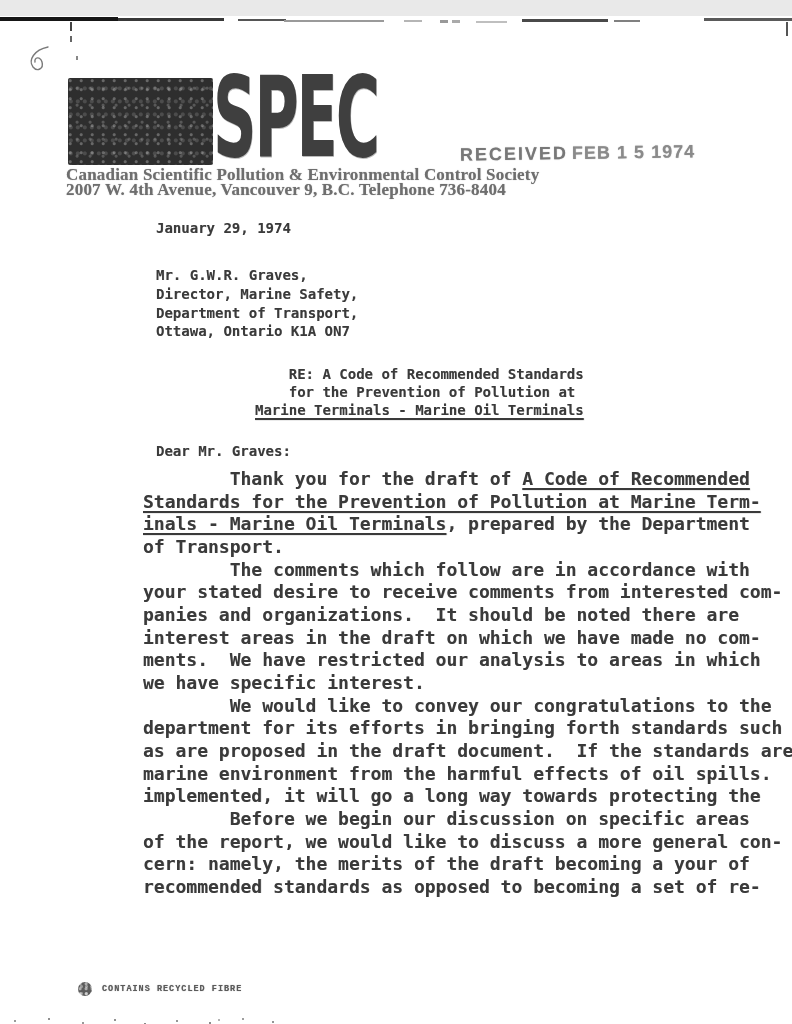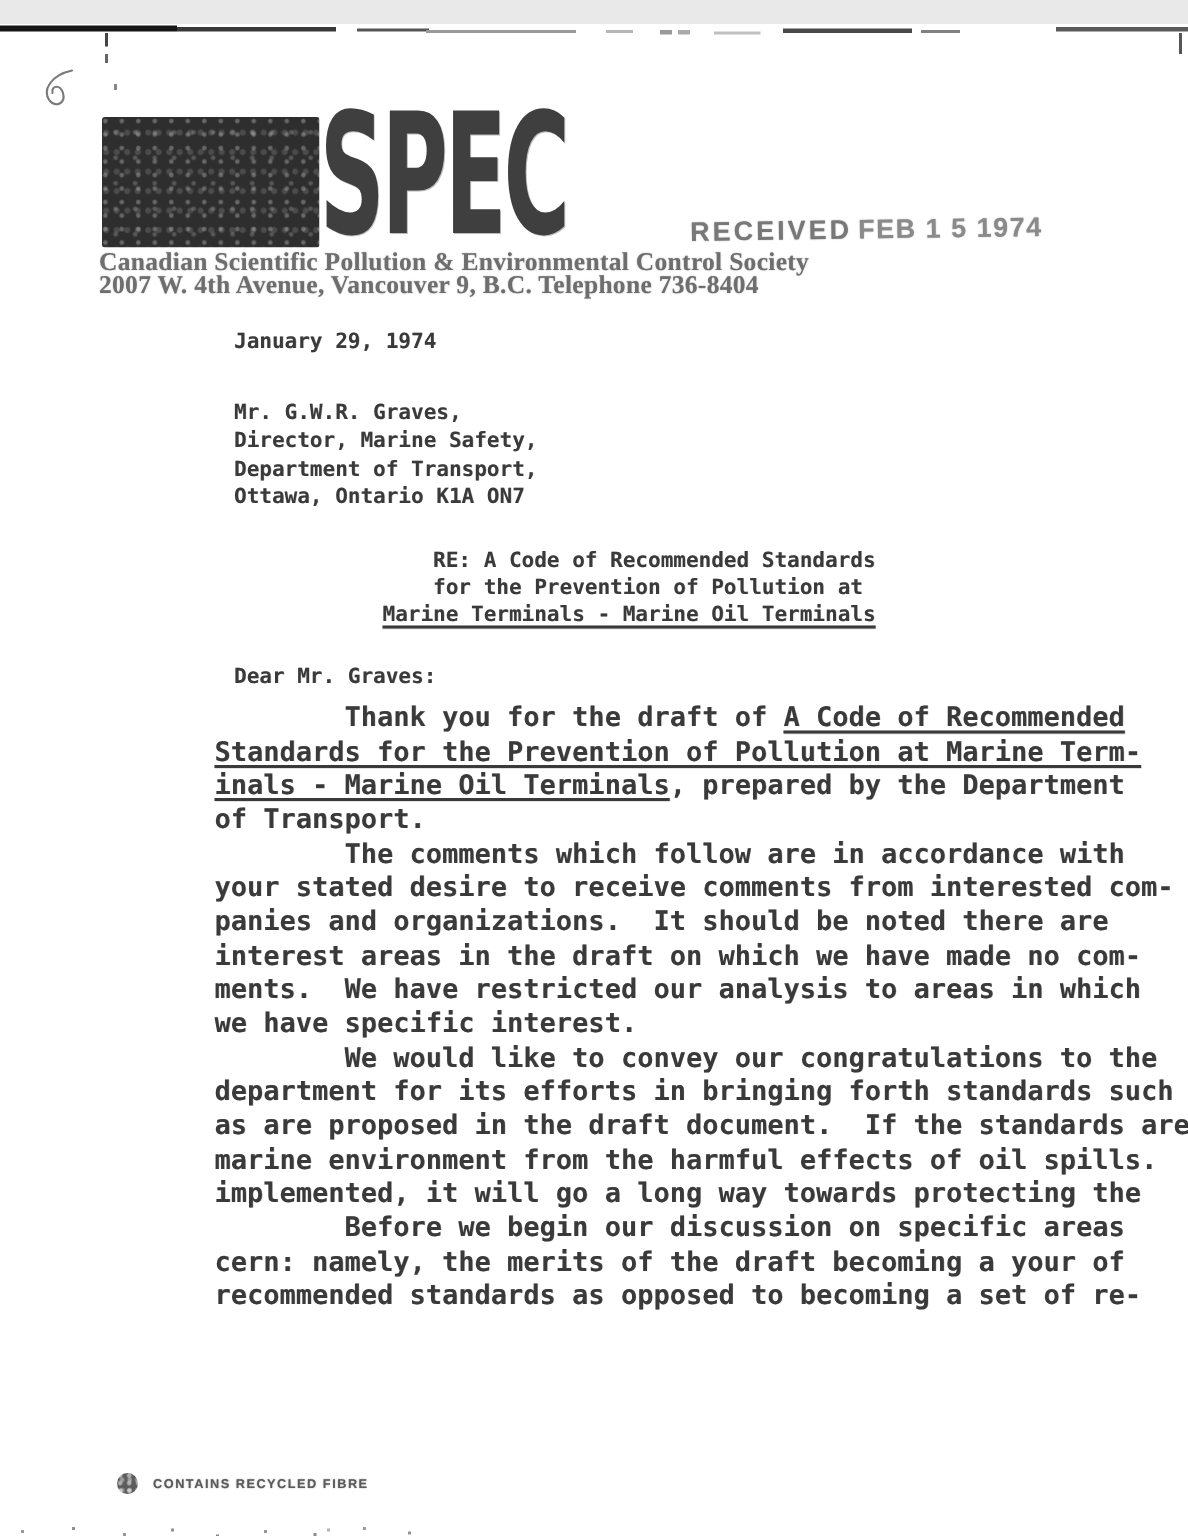--- a/index.html
+++ b/index.html
@@ -49,21 +49,21 @@
   .u{text-decoration:underline;text-decoration-thickness:1.5px;text-underline-offset:3px;}
   
   .footer{position:absolute;left:78px;top:966px;display:flex;align-items:center;}
   .recycle-icon{
     width:14px;height:14px;border-radius:50%;background-color:#5c5c5c;
     background-image:radial-gradient(circle at 35% 35%, rgba(255,255,255,.5) 1px, transparent 2px),
                      radial-gradient(circle at 70% 65%, rgba(255,255,255,.4) 1px, transparent 2px);
     background-size:6px 5px,5px 7px;margin-right:10px;
   }
   .footer-label{
-    font-family:Liberation Sans, sans-serif;font-weight:bold;font-size:8.5px;
+    font-family:Liberation Mono, monospace;font-weight:bold;font-size:8.5px;
     color:#5a5a5a;letter-spacing:1px;text-shadow:0 0 1px rgba(120,120,120,.8);
   }
   
   .art{position:absolute;}
   .noise-bl{
     position:absolute;left:4px;top:1000px;width:2px;height:2px;background:transparent;
     box-shadow:
       10px 4px #9a9a9a,24px 10px #b0b0b0,44px 2px #8f8f8f,60px 14px #a5a5a5,
       78px 6px #999,92px 16px #adadad,110px 3px #909090,126px 12px #b5b5b5,
       140px 7px #888,158px 17px #a0a0a0,172px 4px #969696,190px 11px #b8b8b8,
@@ -146,20 +146,21 @@
       </div>
     <div>
         <div class="ln"><span>        We would like to convey our congratulations to the</span></div>
         <div class="ln"><span>department for its efforts in bringing forth standards such</span></div>
         <div class="ln"><span>as are proposed in the draft document.  If the standards are</span></div>
         <div class="ln"><span>marine environment from the harmful effects of oil spills.</span></div>
         <div class="ln"><span>implemented, it will go a long way towards protecting the</span></div>
       </div>
     <div>
         <div class="ln"><span>        Before we begin our discussion on specific areas</span></div>
+        <div class="ln"><span>of the report, we would like to discuss a more general con-</span></div>
         <div class="ln"><span>cern: namely, the merits of the draft becoming a your of</span></div>
         <div class="ln"><span>recommended standards as opposed to becoming a set of re-</span></div>
       </div>
   </div>
 
   <div class="footer">
     <span class="recycle-icon"></span>
     <span class="footer-label">CONTAINS RECYCLED FIBRE</span>
   </div>
 

